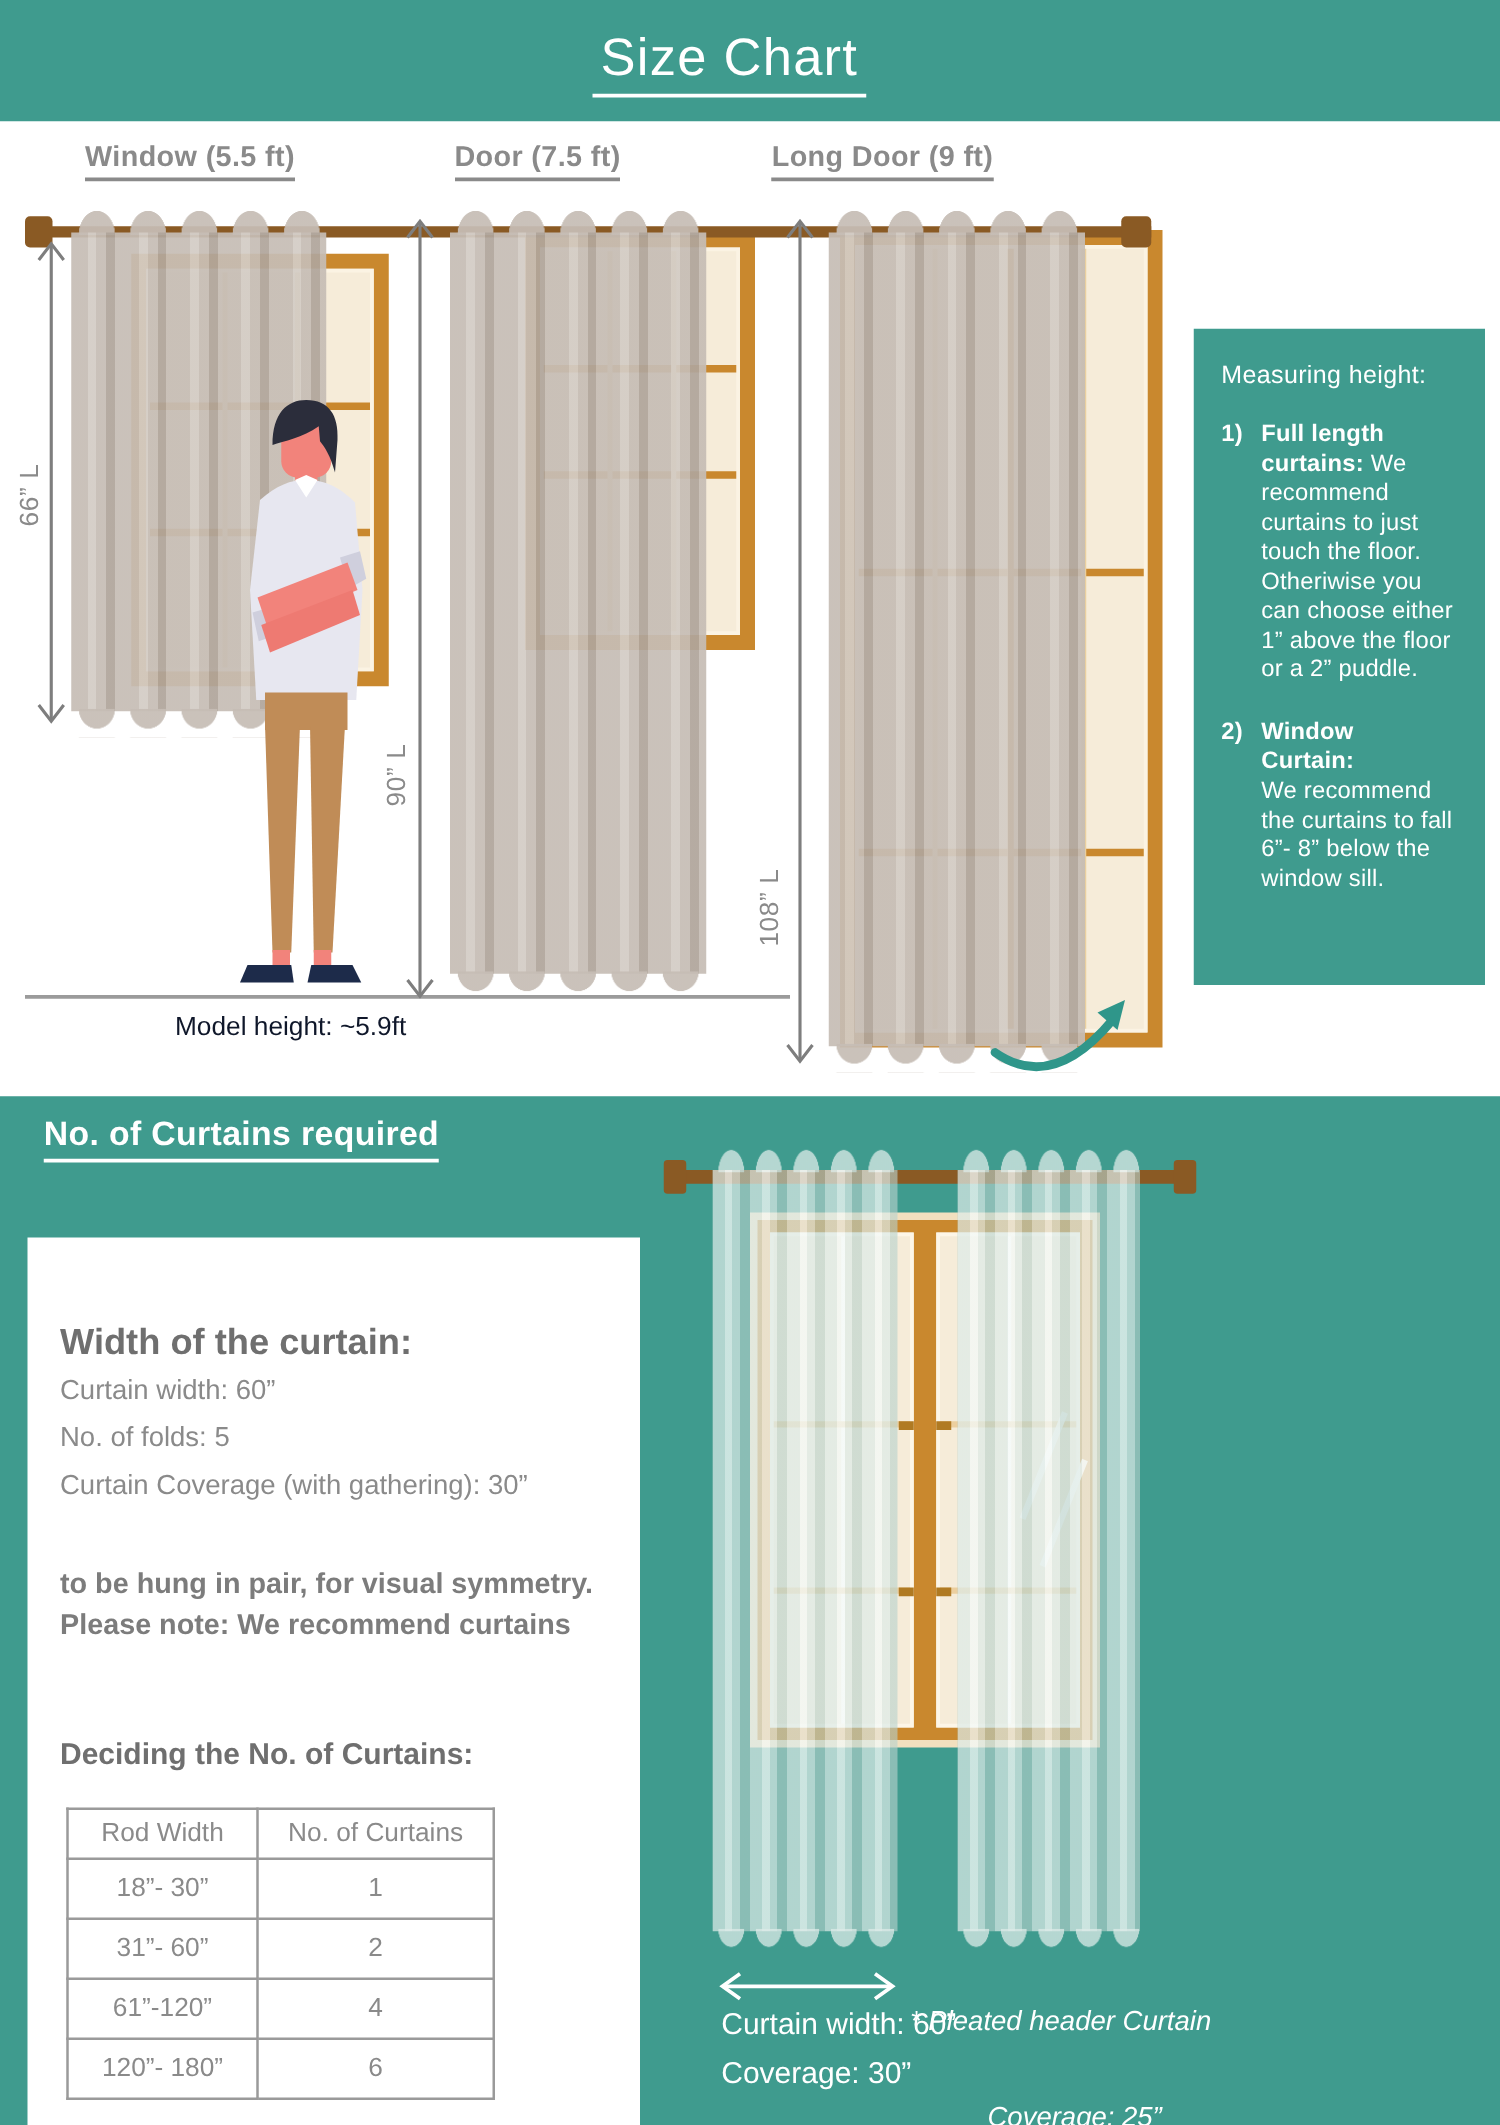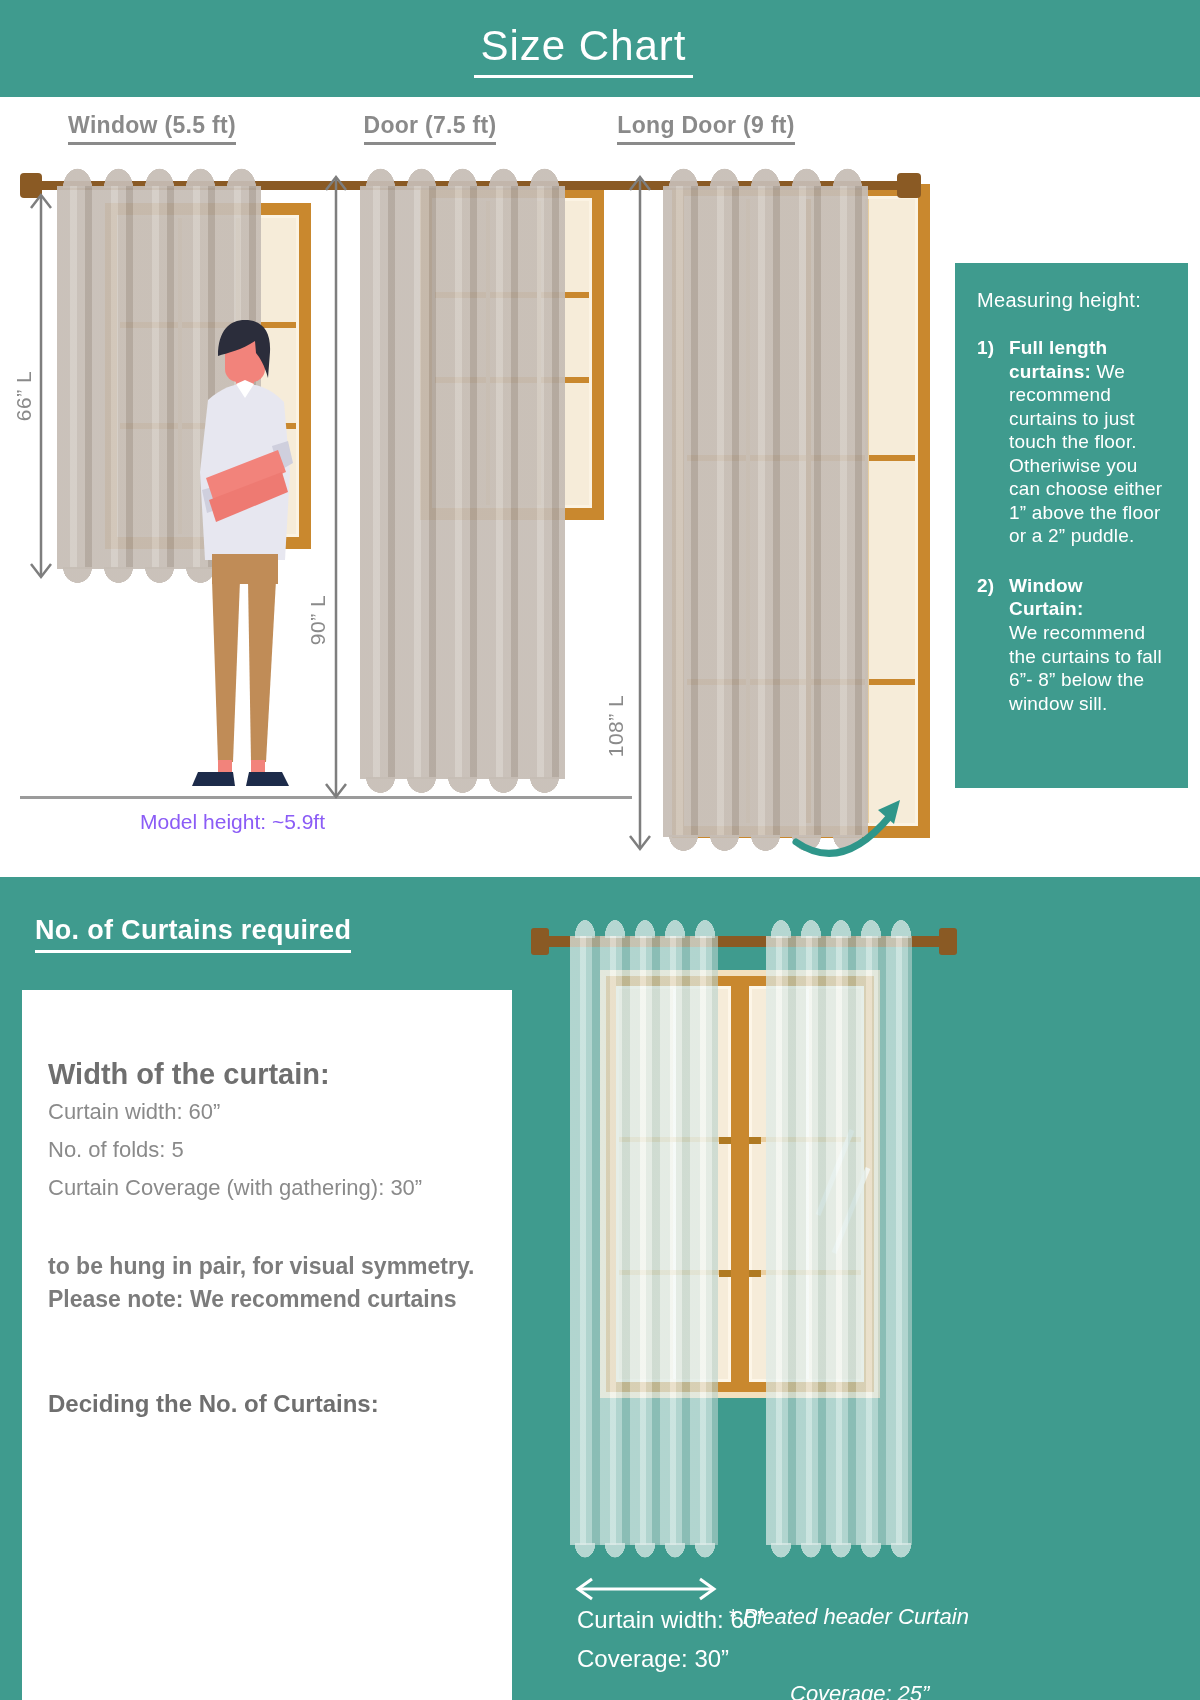--- a/index.html
+++ b/index.html
@@ -53,40 +53,40 @@
   #curt1{left:57px;top:160px;width:204px;height:430px;}
   #curt2{left:360px;top:160px;width:205px;height:640px;}
   #curt3{left:663px;top:160px;width:205px;height:698px;}
 
   
   .v-arrow{position:absolute;z-index:5;}
   .v-label{position:absolute;z-index:5;width:90px;text-align:center;font-size:21px;color:#8a8a8a;
      transform:rotate(-90deg);white-space:nowrap;letter-spacing:.5px;}
 
   .floor{position:absolute;left:20px;top:796px;width:612px;height:3px;background:#9b9b9b;z-index:2;}
-  .model-note{position:absolute;left:140px;top:810px;font-size:21px;color:#8b5cf6;z-index:2;}
+  .model-note{position:absolute;left:140px;top:810px;font-size:21px;color:#0f172a;z-index:2;}
 
   
   #man{position:absolute;left:172px;top:320px;z-index:6;}
 
   
   .mbox{position:absolute;left:955px;top:263px;width:233px;height:525px;background:#3f9b8e;
         color:#ffffff;z-index:2;box-sizing:border-box;padding:26px 16px 0 22px;}
   .mbox-title{font-size:20px;margin-bottom:24px;letter-spacing:.3px;}
   .mitem{display:flex;font-size:19px;line-height:1.24;letter-spacing:.2px;}
   .mitem + .mitem{margin-top:26px;}
   .mnum{width:32px;flex:none;font-weight:bold;}
   .mcontent{flex:1;}
   .b{font-weight:bold;}
   .b2{font-weight:bold;white-space:pre-line;display:block;}
 
   .curved-arrow{position:absolute;left:790px;top:798px;z-index:5;}
 
   
-  .b-heading{position:absolute;left:35px;top:915px;z-index:2;text-align:right;}
+  .b-heading{position:absolute;left:35px;top:892px;z-index:2;text-align:right;}
   .b-heading span{display:inline-block;color:#ffffff;font-size:27px;font-weight:bold;
         border-bottom:3px solid #ffffff;padding-bottom:4px;letter-spacing:.3px;}
 
   .card{position:absolute;left:22px;top:990px;width:490px;height:710px;background:#ffffff;z-index:2;}
   .card .w-title{position:absolute;left:26px;top:68px;font-size:29px;font-weight:bold;color:#6f6f6f;}
   .spec{position:absolute;left:26px;font-size:22px;color:#8a8a8a;}
   #spec0{top:109px;} #spec1{top:147px;} #spec2{top:185px;}
   .pair-note{position:absolute;left:26px;top:260px;font-size:23px;font-weight:bold;color:#7c7c7c;line-height:1.45;}
   .t-title{position:absolute;left:26px;top:400px;font-size:24px;font-weight:bold;color:#6f6f6f;}
   table.rodtbl{position:absolute;left:31px;top:456px;border-collapse:collapse;}
@@ -269,20 +269,44 @@
   <div class="card">
     <div class="w-title">Width of the curtain:</div>
     <div class="spec" id="spec0">Curtain width: 60”</div>
     <div class="spec" id="spec1">No. of folds: 5</div>
     <div class="spec" id="spec2">Curtain Coverage (with gathering): 30”</div>
     <div class="pair-note">
       <div>to be hung in pair, for visual symmetry.</div>
       <div>Please note: We recommend curtains</div>
     </div>
     <div class="t-title">Deciding the No. of Curtains:</div>
+    <table class="rodtbl">
+      <tbody>
+          <tr class="hd">
+        <td>Rod Width</td>
+        <td>No. of Curtains</td>
+      </tr>
+      <tr class="rw">
+        <td>18”- 30”</td>
+        <td>1</td>
+      </tr>
+      <tr class="rw">
+        <td>31”- 60”</td>
+        <td>2</td>
+      </tr>
+      <tr class="rw">
+        <td>61”-120”</td>
+        <td>4</td>
+      </tr>
+      <tr class="rw">
+        <td>120”- 180”</td>
+        <td>6</td>
+      </tr>
+    </tbody>
+      </table>
   </div>
 
   <div class="window2">
     <div class="win-brown"></div>
     <div class="wpanel" id="wpL">
       <div class="wp-v"></div>
       <div class="wp-h" style="top:38%;"></div>
       <div class="wp-h" style="top:72%;"></div>
       <div class="tick" style="right:-3px;top:38%;"></div>
       <div class="tick" style="right:-3px;top:72%;"></div>

